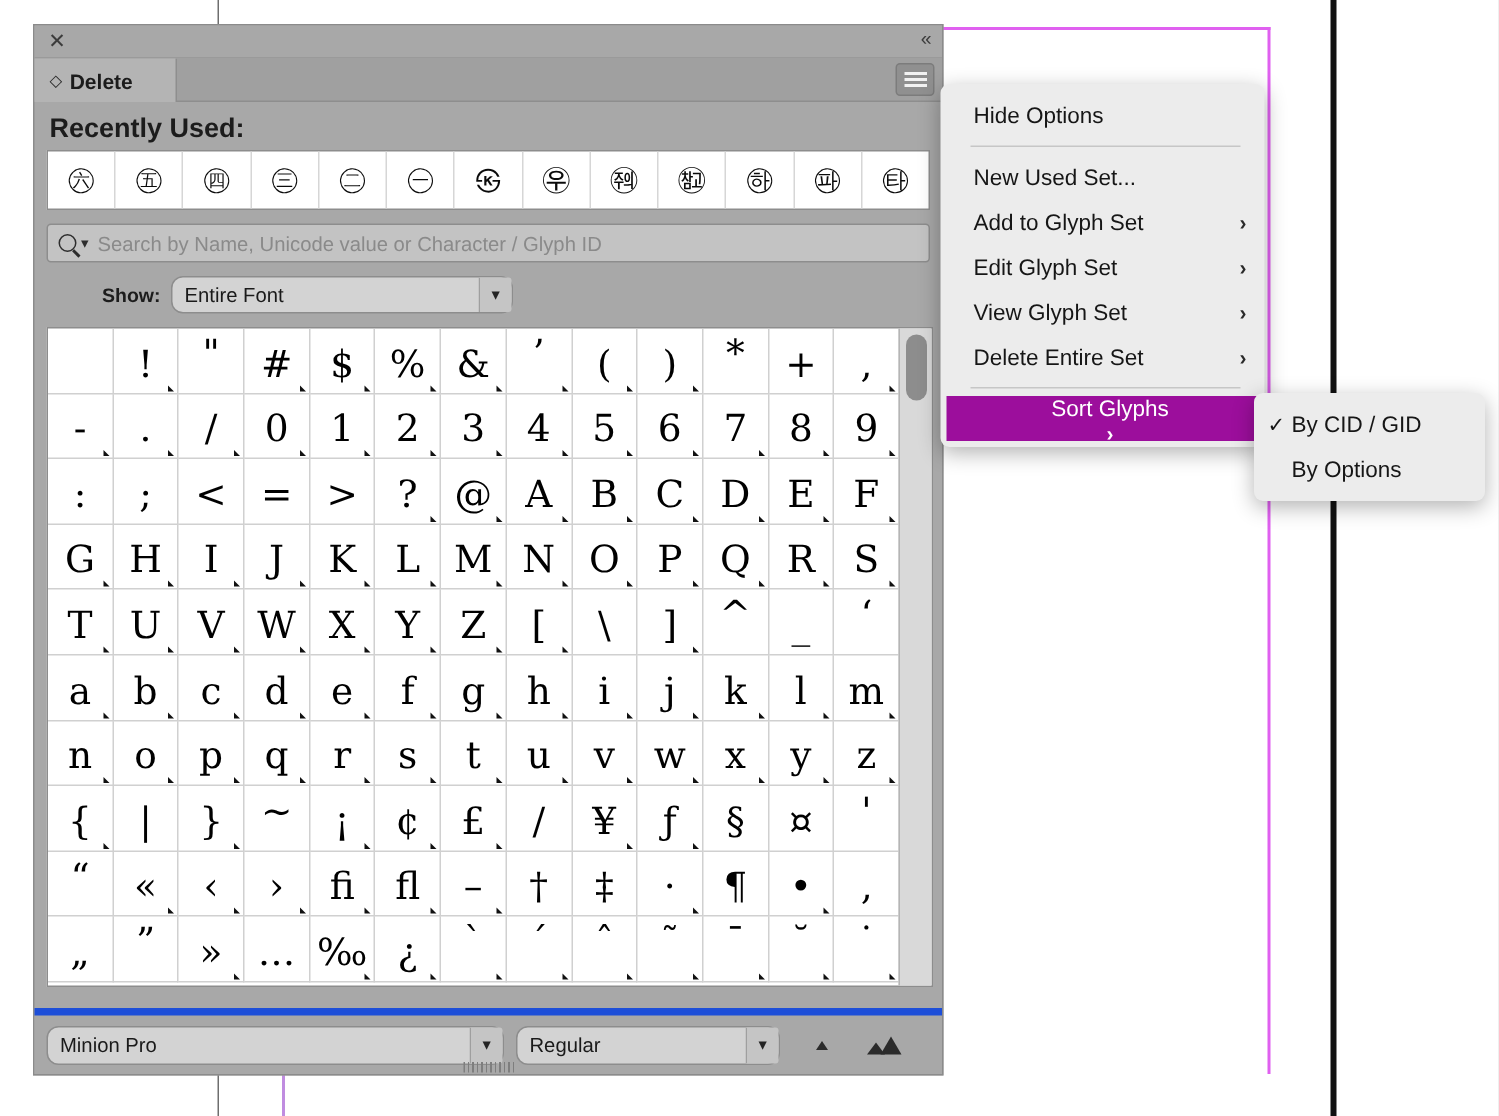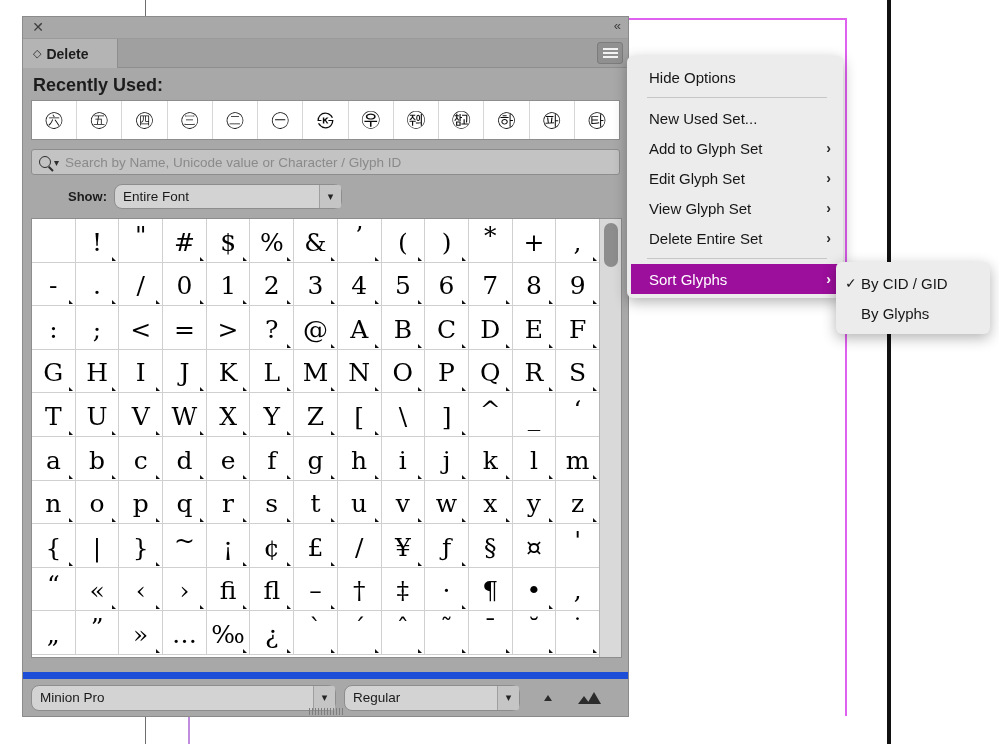--- a/index.html
+++ b/index.html
@@ -159,21 +159,21 @@
   .vthumb {
     position: absolute; left: 4px; top: 4px;
     width: 14px; height: 44px; border-radius: 7px;
     background: #8d8d8d; cursor: pointer;
   }
 
   
   .footer {
     position: absolute; left: 0; right: 0; bottom: 0;
     height: 44px; background: #a8a8a8;
-    border-top: 7px solid #1d4ed8;
+    border-top: 5px solid #1d4ed8;
     display: flex; align-items: center; padding: 0 8px; gap: 8px;
   }
   #font-combo { width: 305px; height: 26px; }
   #style-combo { width: 176px; height: 26px; }
   .size-btn { cursor: pointer; display: flex; align-items: flex-end; justify-content: center; }
   .grip {
     position: absolute; left: 50%; transform: translateX(-50%); bottom: 1px;
     width: 34px; height: 7px;
     background: repeating-linear-gradient(90deg,#7e7e7e 0 1px,transparent 1px 3px);
   }
@@ -188,21 +188,21 @@
     padding: 6px 0 4px 4px;
     font-size: 15px; color: #161616;
   }
   .mi {
     position: relative; height: 30px;
     display: flex; align-items: center;
     padding: 0 12px 0 18px; cursor: pointer;
   }
   .mi .lbl { flex: 1; }
   .mi .sub-arrow { font-size: 14px; color: #2a2a2a; font-weight: bold; }
-  .mi.selected { background: #9c0e9c; color: #ffffff; }
+  .mi.selected { background: #9c0e9c; color: #ffffff; flex-direction: column; }
   .mi.selected .sub-arrow { color: #ffffff; }
   .menu-sep { height: 1px; background: #c6c6c6; margin: 5px 16px; }
 
   #sub-menu {
     position: absolute; left: 836px; top: 262px;
     width: 154px;
     background: #ececec;
     border-radius: 6px;
     box-shadow: 0 4px 14px rgba(0,0,0,0.30);
     padding: 6px 0; font-size: 15px; color: #161616;
@@ -840,17 +840,17 @@
       </div>
     </div>
 
   <div id="sub-menu">
       <div class="smi">
         <span class="chk">✓</span>
         <span class="lbl">By CID / GID</span>
       </div>
       <div class="smi">
         <span class="chk"></span>
-        <span class="lbl">By Glyphs</span>
+        <span class="lbl">By Options</span>
       </div>
     </div>
 
 </div>
 
 </body></html>

